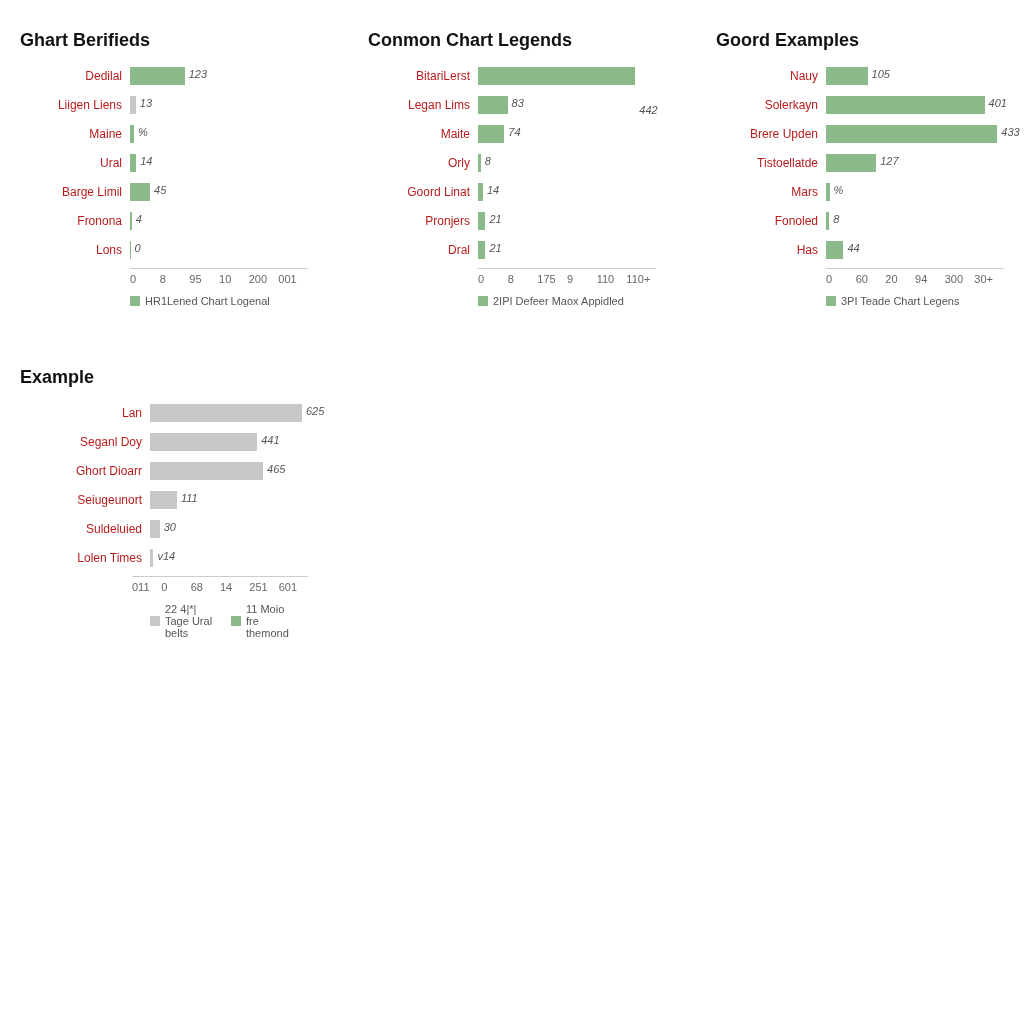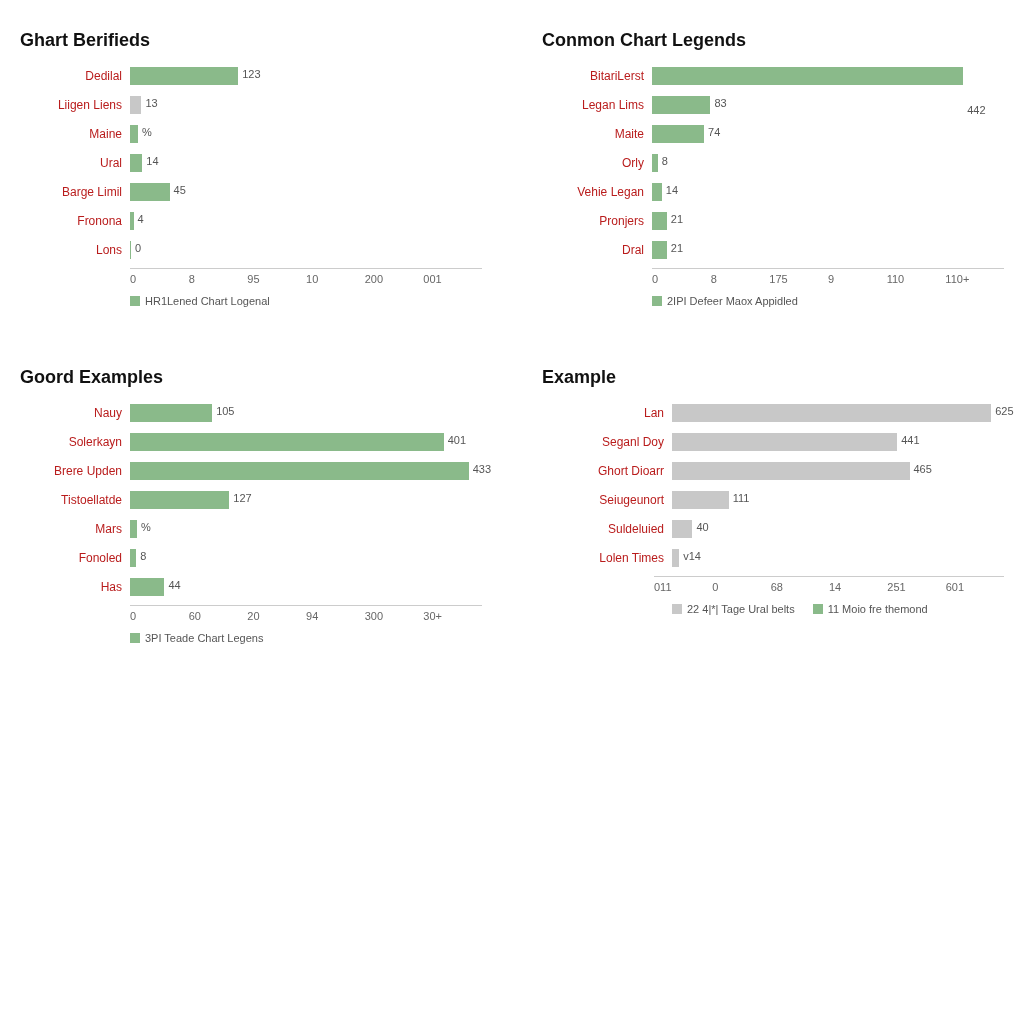--- a/index.html
+++ b/index.html
@@ -6,21 +6,21 @@
     body {
       font-family: Arial, sans-serif;
       background: #fff;
       color: #333;
       padding: 20px;
       width: 1024px;
       min-height: 1024px;
     }
     .dashboard {
       display: grid;
-      grid-template-columns: 1fr 1fr;
+      grid-template-columns: 1fr 1fr 1fr;
       grid-template-rows: auto auto;
       gap: 40px 60px;
     }
     .chart-section {
       padding: 10px 0;
     }
     .chart-title {
       font-size: 18px;
       font-weight: bold;
       margin-bottom: 14px;
@@ -57,20 +57,21 @@
     }
     .bar-green { background: #8aba8a; }
     .bar-gray { background: #c8c8c8; }
     .bar-value {
       font-size: 11px;
       color: #555;
       margin-left: 4px;
       position: absolute;
       top: 1px;
       white-space: nowrap;
+      font-style: italic;
     }
     .x-axis {
       display: flex;
       margin-left: 110px;
       margin-top: 6px;
       border-top: 1px solid #ccc;
       padding-top: 4px;
     }
     .x-axis-wide {
       margin-left: 112px;
@@ -167,21 +168,21 @@
         </div>
         <div class="bar-row">
           <div class="bar-label">Maite</div>
           <div class="bar-container"><div class="bar bar-green" style="width: 14.8%;"></div><span class="bar-value" style="left: 14.8%;">74</span></div>
         </div>
         <div class="bar-row">
           <div class="bar-label">Orly</div>
           <div class="bar-container"><div class="bar bar-green" style="width: 1.6%;"></div><span class="bar-value" style="left: 1.6%;">8</span></div>
         </div>
         <div class="bar-row">
-          <div class="bar-label">Vehie Legan</div>
+          <div class="bar-label">Goord Linat</div>
           <div class="bar-container"><div class="bar bar-green" style="width: 2.8%;"></div><span class="bar-value" style="left: 2.8%;">14</span></div>
         </div>
         <div class="bar-row">
           <div class="bar-label">Pronjers</div>
           <div class="bar-container"><div class="bar bar-green" style="width: 4.2%;"></div><span class="bar-value" style="left: 4.2%;">21</span></div>
         </div>
         <div class="bar-row">
           <div class="bar-label">Dral</div>
           <div class="bar-container"><div class="bar bar-green" style="width: 4.2%;"></div><span class="bar-value" style="left: 4.2%;">21</span></div>
         </div>
@@ -262,21 +263,21 @@
         <div class="bar-row">
           <div class="bar-label bar-label-wide">Ghort Dioarr</div>
           <div class="bar-container"><div class="bar bar-gray" style="width: 71.5385%;"></div><span class="bar-value" style="left: 71.5385%;">465</span></div>
         </div>
         <div class="bar-row">
           <div class="bar-label bar-label-wide">Seiugeunort</div>
           <div class="bar-container"><div class="bar bar-gray" style="width: 17.0769%;"></div><span class="bar-value" style="left: 17.0769%;">111</span></div>
         </div>
         <div class="bar-row">
           <div class="bar-label bar-label-wide">Suldeluied</div>
-          <div class="bar-container"><div class="bar bar-gray" style="width: 6.15385%;"></div><span class="bar-value" style="left: 6.15385%;">40</span></div>
+          <div class="bar-container"><div class="bar bar-gray" style="width: 6.15385%;"></div><span class="bar-value" style="left: 6.15385%;">30</span></div>
         </div>
         <div class="bar-row">
           <div class="bar-label bar-label-wide">Lolen Times</div>
           <div class="bar-container"><div class="bar bar-gray" style="width: 2.15385%;"></div><span class="bar-value" style="left: 2.15385%;">v14</span></div>
         </div>
         <div class="x-axis x-axis-wide">
           <span class="x-tick">011</span>
           <span class="x-tick">0</span>
           <span class="x-tick">68</span>
           <span class="x-tick">14</span>

